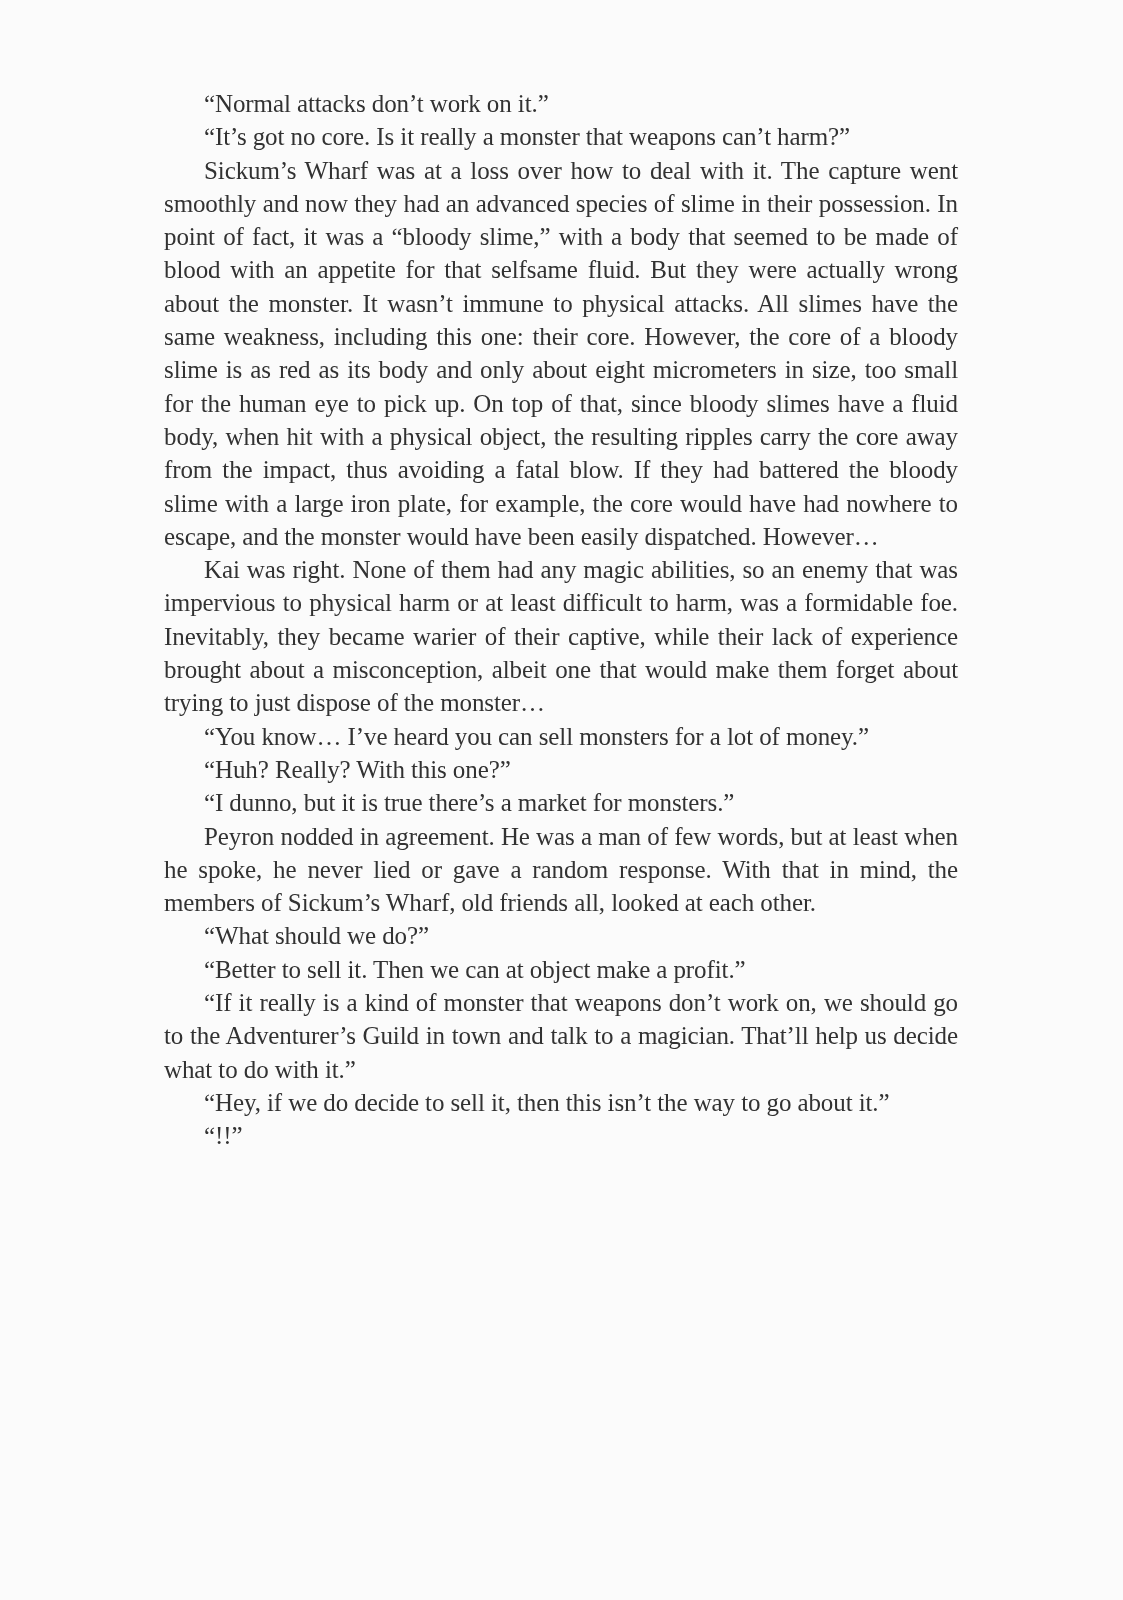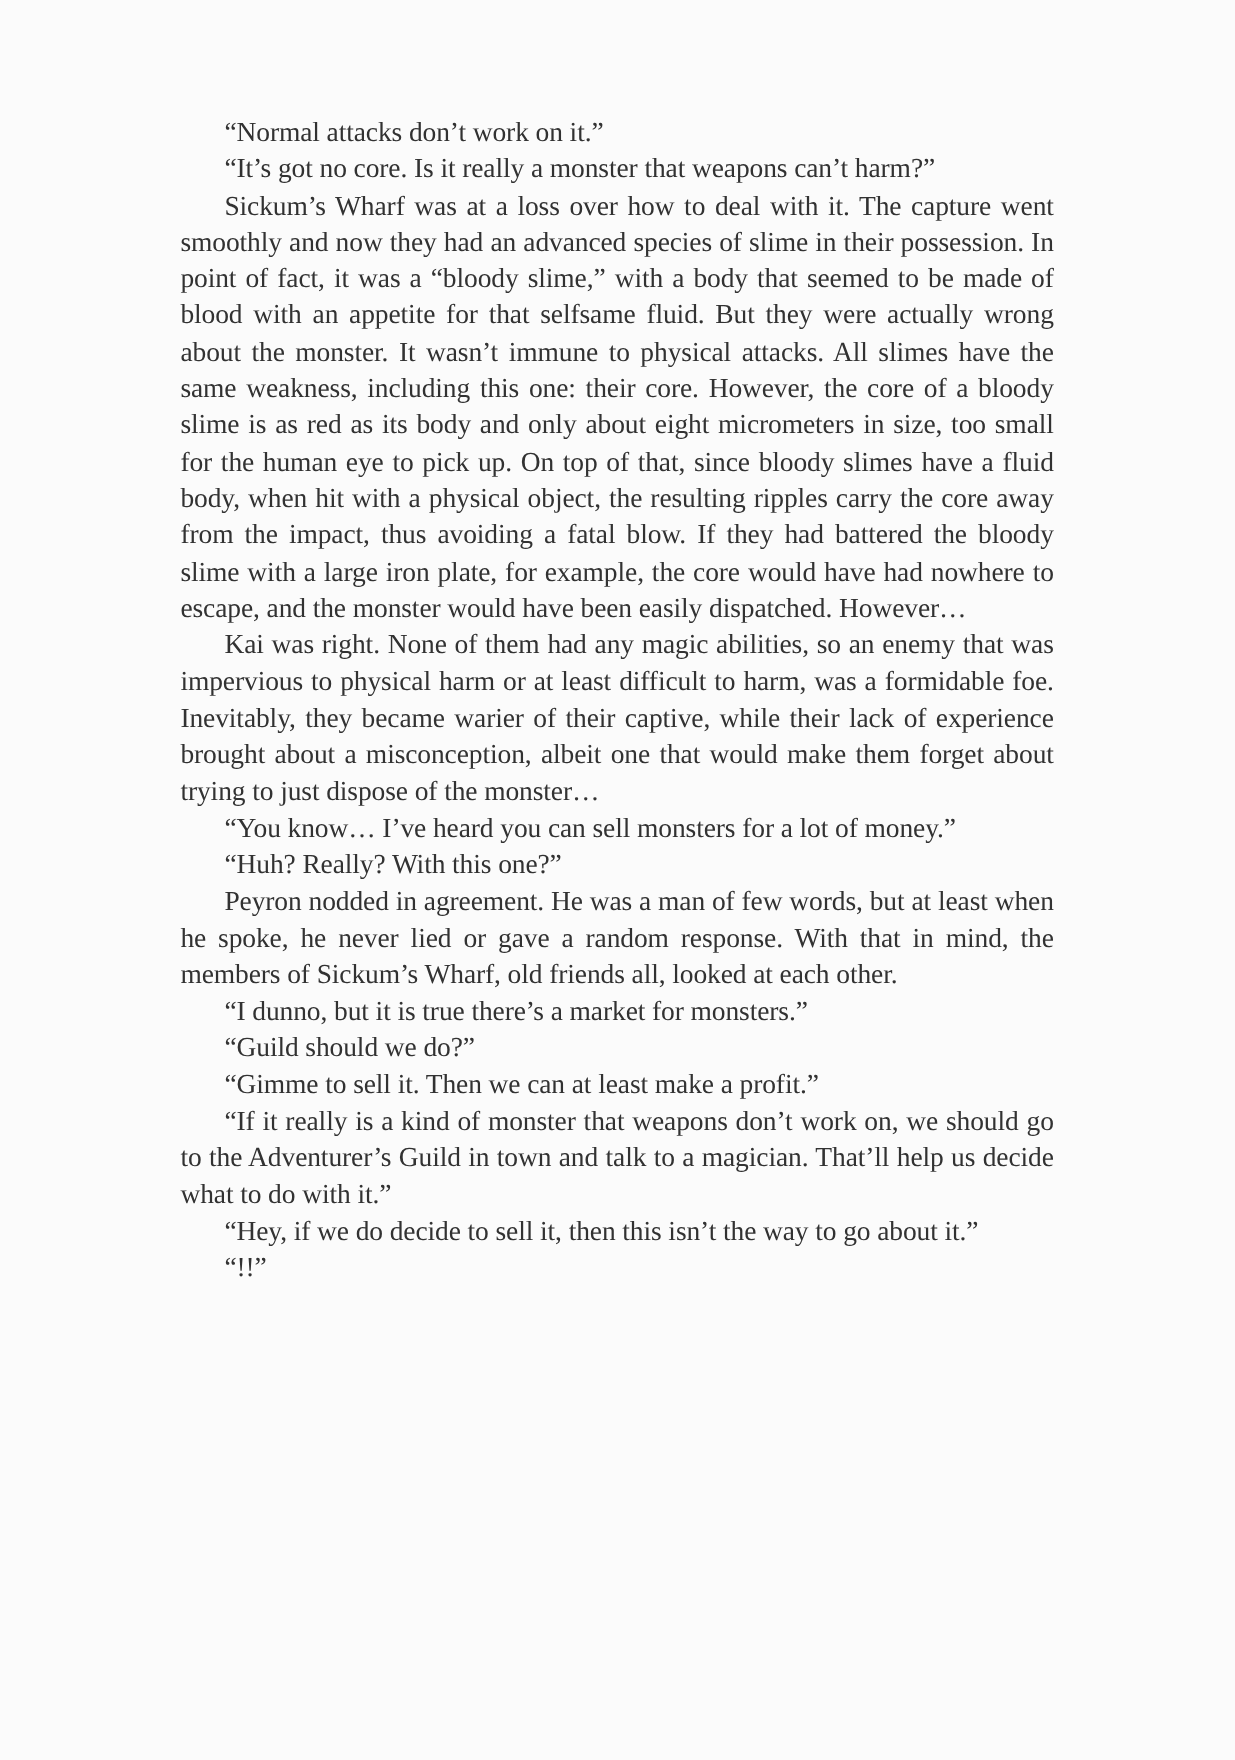--- a/index.html
+++ b/index.html
@@ -14,21 +14,21 @@
   }
   .book-page {
     position: relative;
     width: 1123px;
     height: 1600px;
     background: #fbfbfb;
   }
   .text-block {
     position: absolute;
     left: 164px;
-    top: 104px;
+    top: 87px;
     width: 794px;
     font-family: "Liberation Serif", serif;
     font-size: 25px;
     line-height: 33.3px;
     color: #323232;
     letter-spacing: -0.1px;
   }
   .text-block p {
     margin: 0;
     padding: 0;
@@ -41,21 +41,21 @@
 <body style="background: rgb(251, 251, 251);">
 
 <div class="book-page">
   <div class="text-block" style="color: rgb(50, 50, 50);">
     <p>“Normal attacks don’t work on it.”</p>
     <p>“It’s got no core. Is it really a monster that weapons can’t harm?”</p>
     <p>Sickum’s Wharf was at a loss over how to deal with it. The capture went smoothly and now they had an advanced species of slime in their possession. In point of fact, it was a “bloody slime,” with a body that seemed to be made of blood with an appetite for that selfsame fluid. But they were actually wrong about the monster. It wasn’t immune to physical attacks. All slimes have the same weakness, including this one: their core. However, the core of a bloody slime is as red as its body and only about eight micrometers in size, too small for the human eye to pick up. On top of that, since bloody slimes have a fluid body, when hit with a physical object, the resulting ripples carry the core away from the impact, thus avoiding a fatal blow. If they had battered the bloody slime with a large iron plate, for example, the core would have had nowhere to escape, and the monster would have been easily dispatched. However…</p>
     <p>Kai was right. None of them had any magic abilities, so an enemy that was impervious to physical harm or at least difficult to harm, was a formidable foe. Inevitably, they became warier of their captive, while their lack of experience brought about a misconception, albeit one that would make them forget about trying to just dispose of the monster…</p>
     <p>“You know… I’ve heard you can sell monsters for a lot of money.”</p>
     <p>“Huh? Really? With this one?”</p>
+    <p>“I dunno, but it is true there’s a market for monsters.”</p>
     <p>Peyron nodded in agreement. He was a man of few words, but at least when he spoke, he never lied or gave a random response. With that in mind, the members of Sickum’s Wharf, old friends all, looked at each other.</p>
-    <p>“I dunno, but it is true there’s a market for monsters.”</p>
-    <p>“Guild should we do?”</p>
-    <p>“Gimme to sell it. Then we can at least make a profit.”</p>
+    <p>“What should we do?”</p>
+    <p>“Better to sell it. Then we can at object make a profit.”</p>
     <p>“If it really is a kind of monster that weapons don’t work on, we should go to the Adventurer’s Guild in town and talk to a magician. That’ll help us decide what to do with it.”</p>
     <p>“Hey, if we do decide to sell it, then this isn’t the way to go about it.”</p>
     <p>“!!”</p>
   </div>
 </div>
 
 </body></html>

